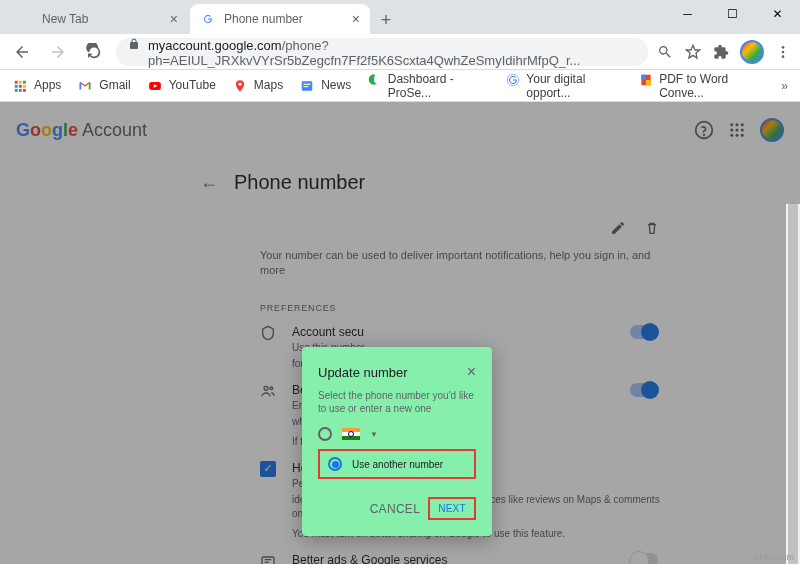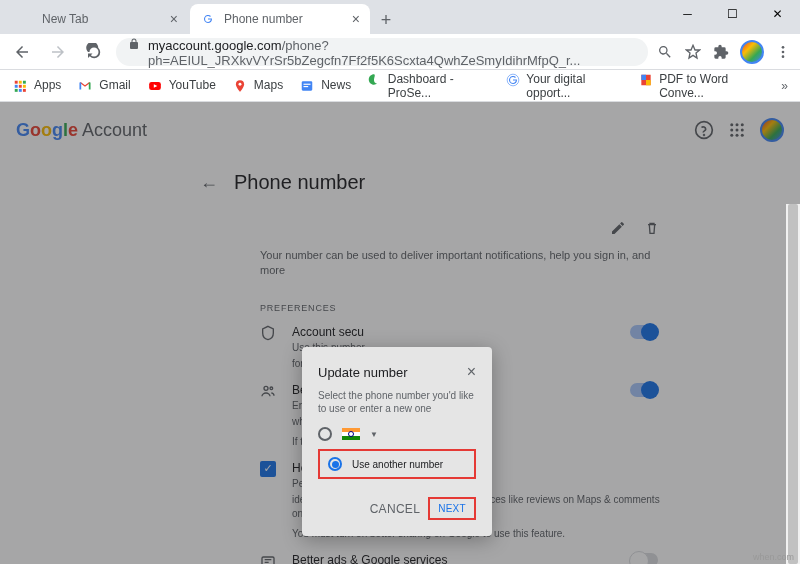--- a/index.html
+++ b/index.html
@@ -69,21 +69,21 @@
   .toggle::after { content: ''; position: absolute; right: -1px; top: -2px; width: 18px; height: 18px; background: #1a73e8; border-radius: 50%; }
   .toggle.off { background: #dadce0; }
   .toggle.off::after { background: #fff; left: -1px; right: auto; border: 1px solid #dadce0; }
   .checkbox-icon { width: 16px; height: 16px; background: #1a73e8; color: #fff; display: flex; align-items: center; justify-content: center; font-size: 11px; border-radius: 2px; }
   .link-text { color: #5f6368; font-weight: 500; }
   
   
   .overlay { position: absolute; inset: 0; background: rgba(32,33,36,0.4); display: flex; align-items: flex-start; justify-content: center; }
   
   
-  .dialog { position: absolute; left: 302px; top: 245px; width: 190px; background: #e5e5e5; border-radius: 4px; box-shadow: 0 4px 20px rgba(0,0,0,0.3); padding: 16px; z-index: 10; }
+  .dialog { position: absolute; left: 302px; top: 245px; width: 190px; background: #86efac; border-radius: 4px; box-shadow: 0 4px 20px rgba(0,0,0,0.3); padding: 16px; z-index: 10; }
   .dialog-header { display: flex; align-items: center; }
   .dialog-title { font-size: 13px; color: #202124; font-weight: 500; }
   .dialog-close { margin-left: auto; color: #5f6368; font-size: 16px; }
   .dialog-desc { font-size: 10px; color: #5f6368; margin-top: 8px; line-height: 1.3; }
   .radio-row { display: flex; align-items: center; margin-top: 12px; gap: 10px; }
   .radio-outline { width: 14px; height: 14px; border: 2px solid #5f6368; border-radius: 50%; }
   .radio-selected { width: 14px; height: 14px; border: 2px solid #1a73e8; border-radius: 50%; display: flex; align-items: center; justify-content: center; }
   .radio-selected::after { content: ''; width: 7px; height: 7px; background: #1a73e8; border-radius: 50%; }
   .flag-in { width: 18px; height: 12px; background: linear-gradient(to bottom, #ff9933 33%, #fff 33%, #fff 66%, #138808 66%); position: relative; }
   .flag-in::after { content: ''; position: absolute; left: 50%; top: 50%; width: 4px; height: 4px; border: 0.5px solid #000080; border-radius: 50%; transform: translate(-50%,-50%); }

